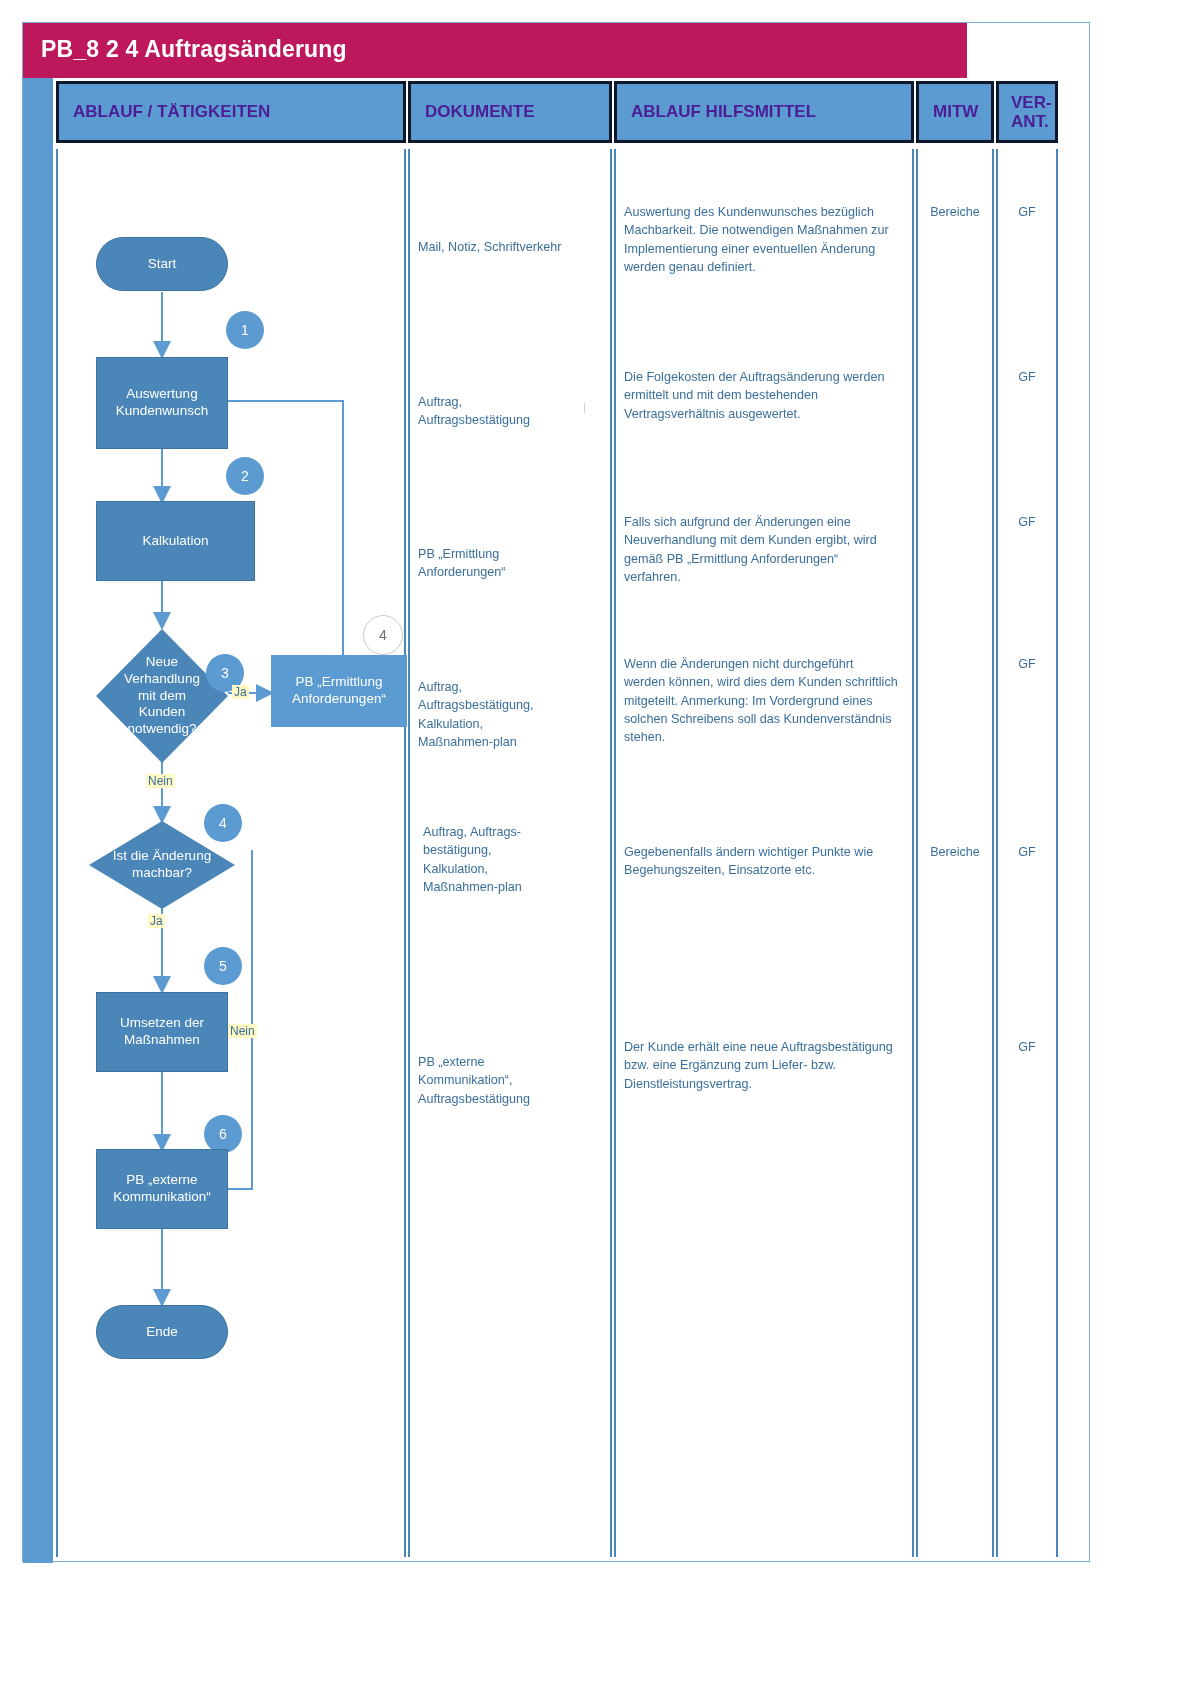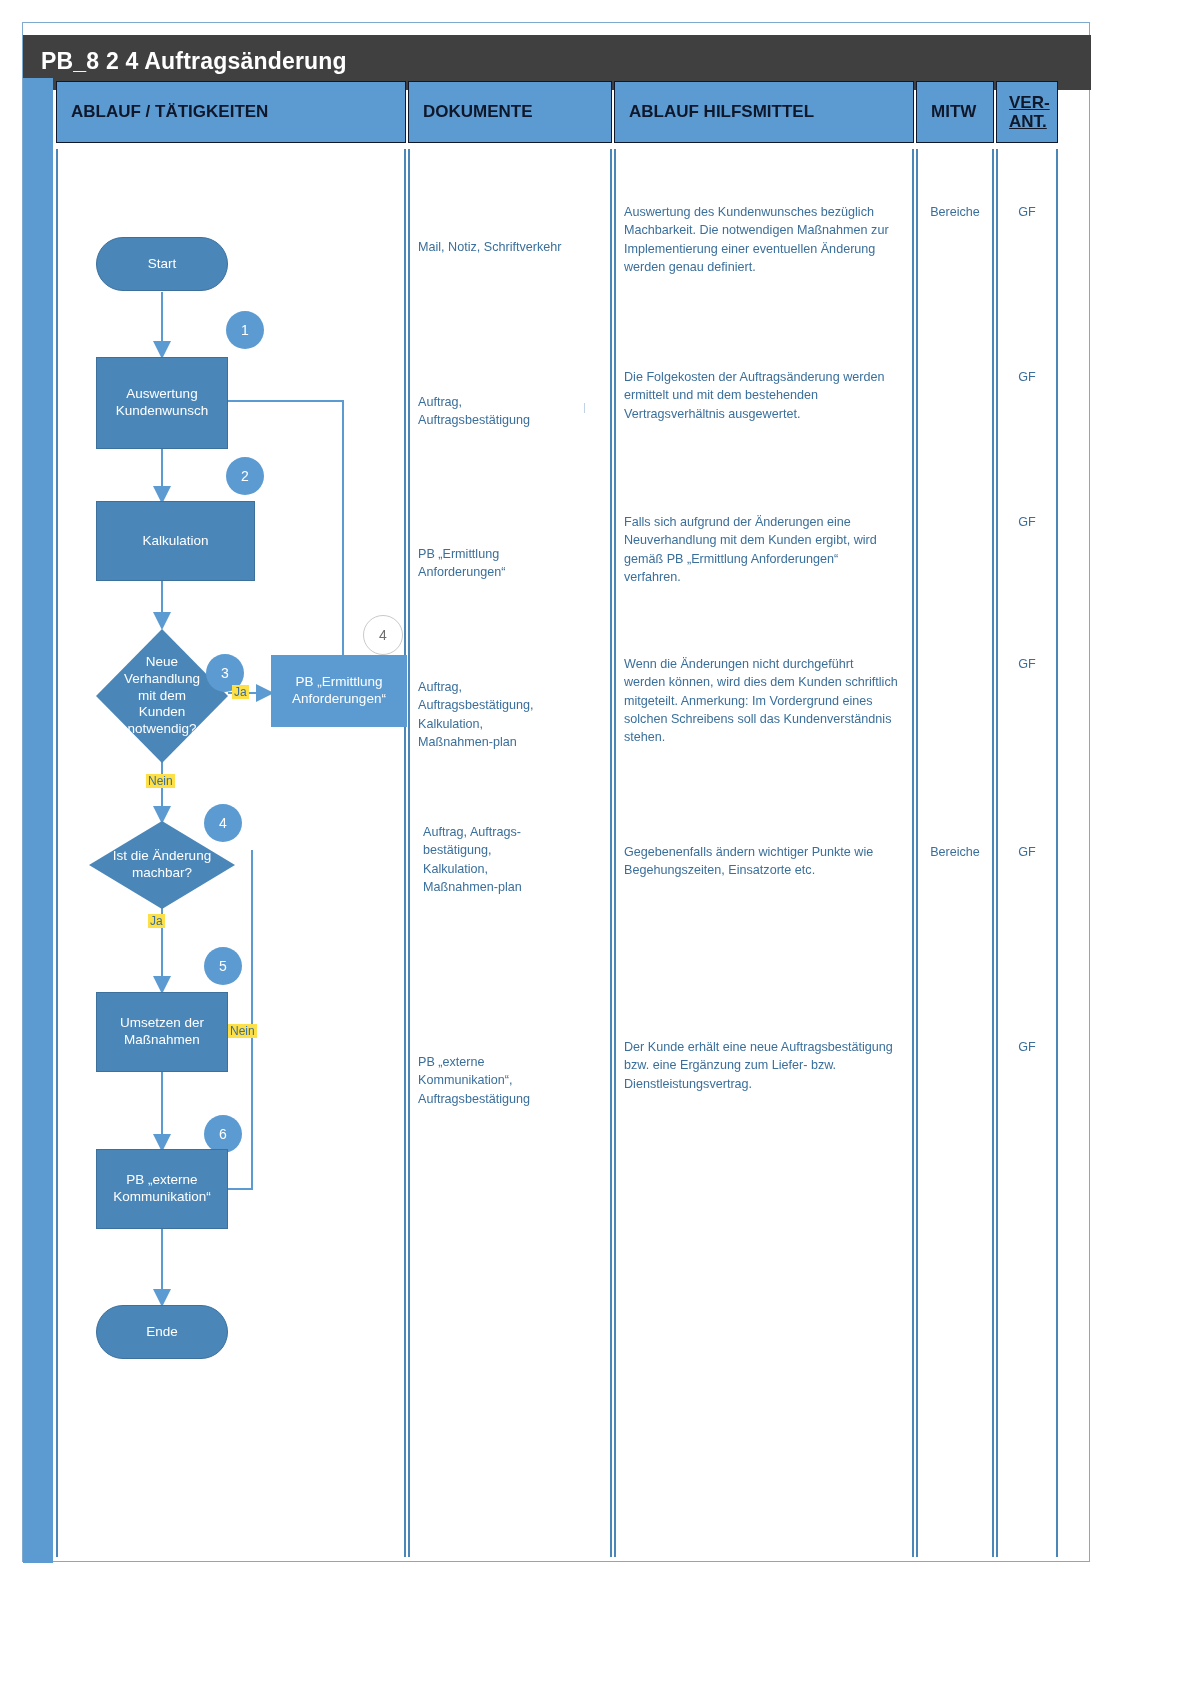--- a/index.html
+++ b/index.html
@@ -10,44 +10,44 @@
   }
 
   
   #page{
     position:absolute;left:22px;top:22px;width:1068px;height:1540px;
     border:1px solid #7fa9cd;box-sizing:border-box;background:#ffffff;
   }
 
   
   #title-bar{
-    position:absolute;left:0;top:12px;width:1068px;height:55px;
-    background:#404040;box-sizing:border-box;
+    position:absolute;left:0;top:0;width:944px;height:55px;
+    background:#be185d;box-sizing:border-box;
   }
   #title-text{
     position:absolute;left:18px;top:13px;
     font-size:23px;font-weight:bold;color:#ffffff;letter-spacing:.2px;
     white-space:nowrap;
   }
 
   
   #phase-rail{
     position:absolute;left:0;top:55px;width:30px;height:1485px;
     background:#5b9bd1;box-sizing:border-box;
   }
 
   
   .colhead{
     position:absolute;top:58px;height:62px;
-    background:#5b9bd1;border:1px solid #0f172a;box-sizing:border-box;
-    color:#0f172a;font-size:17px;font-weight:bold;
+    background:#5b9bd1;border:3px solid #0f172a;box-sizing:border-box;
+    color:#4c1d95;font-size:17px;font-weight:bold;
     display:flex;align-items:center;
   }
   .colhead span{padding-left:14px;line-height:1.12;}
-  .colhead.twoline span{padding-left:12px;text-decoration:underline;}
+  .colhead.twoline span{padding-left:12px;}
 
   
   .colbody{
     position:absolute;top:126px;height:1408px;
     border-left:2px solid #4a86b8;border-right:2px solid #4a86b8;
     box-sizing:border-box;background:#ffffff;
   }
 
   
   .c1{left:33px;width:350px;}
@@ -93,21 +93,21 @@
     position:absolute;width:38px;height:38px;border-radius:50%;
     background:#5b9bd1;color:#ffffff;font-size:14px;
     display:flex;align-items:center;justify-content:center;
   }
   .bubble.hollow{
     background:#ffffff;border:1px solid #c9c9c9;color:#6d6d6d;
   }
 
   
   .elabel{
-    position:absolute;font-size:12px;color:#3a6f9b;background:#fde047;
+    position:absolute;font-size:12px;color:#3a6f9b;background:#fef9c3;
     padding:0 2px;white-space:nowrap;
   }
 
   
   .cell{
     position:absolute;font-size:12.6px;line-height:1.45;color:#3a6f9b;
     white-space:pre-line;
   }
   .cell.center{text-align:center;}
   .stray-tick{

